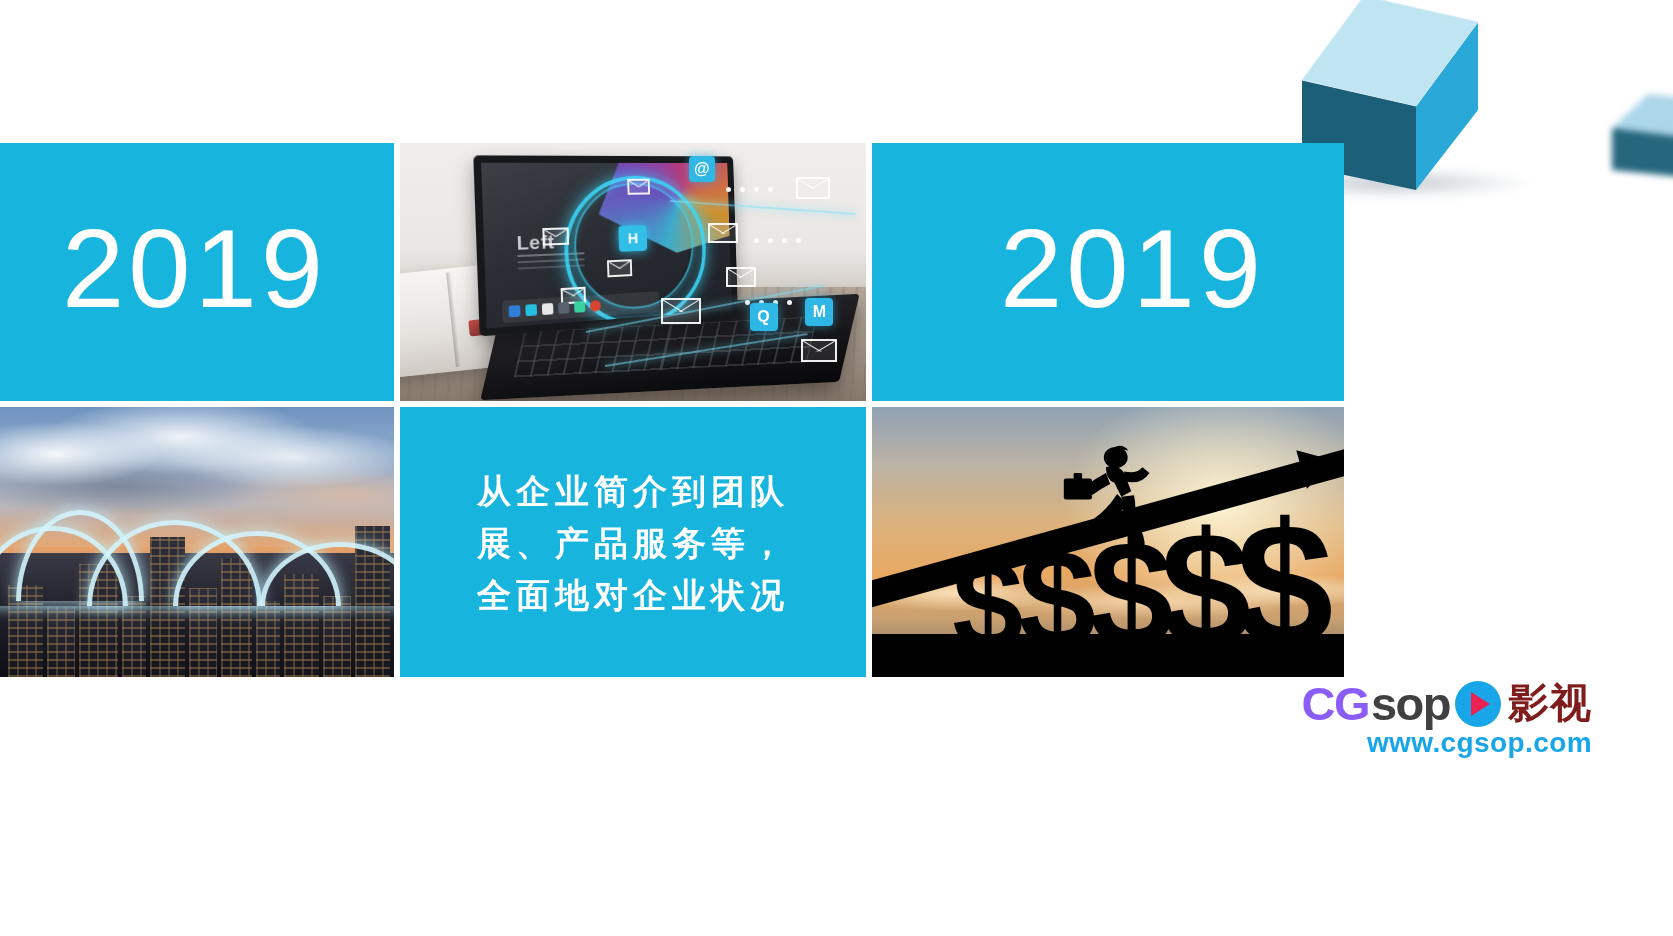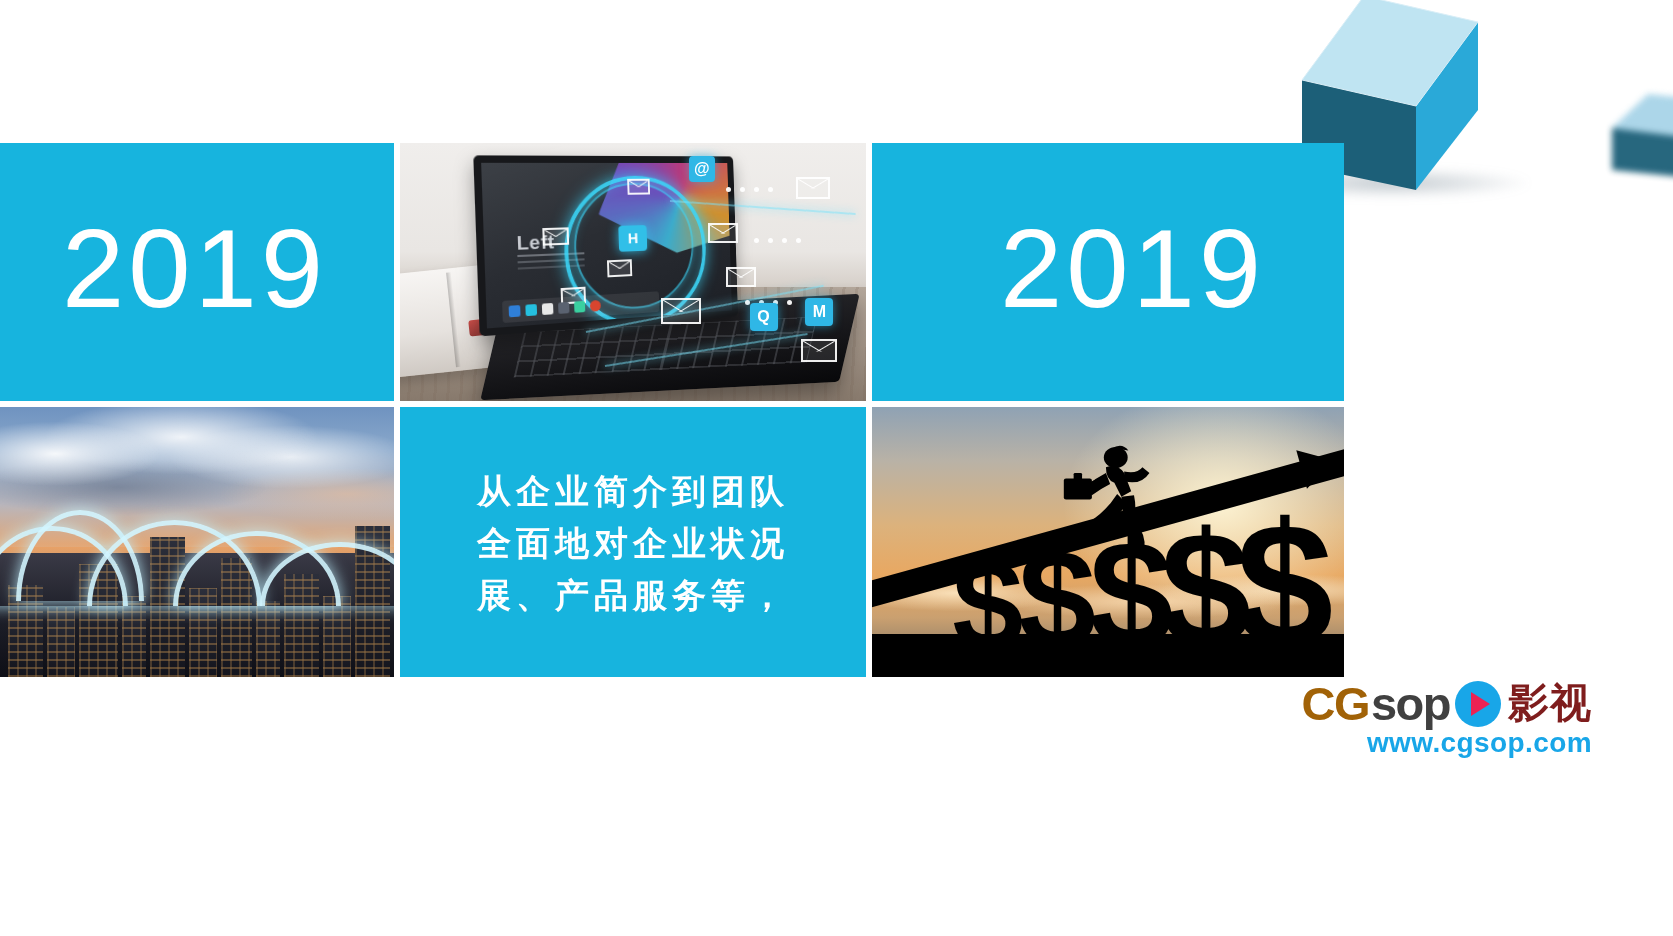--- a/index.html
+++ b/index.html
@@ -149,21 +149,21 @@
     background:#000;transform:rotate(-15.5deg);transform-origin:left center;}
   .arrow-head{position:absolute;right:2%;top:14%;width:0;height:0;
     border-left:34px solid #000;border-top:20px solid transparent;border-bottom:20px solid transparent;
     transform:rotate(-15.5deg);}
   .dollar{position:absolute;bottom:8%;color:#000;font-weight:700;line-height:.8;}
   .runner{position:absolute;color:#000;}
 
   
   #brand{position:absolute;left:1232px;top:680px;width:360px;}
   .brand-row{display:flex;align-items:center;justify-content:flex-end;gap:2px;}
-  .b-cg{color:#a16207;font-size:47px;font-weight:700;letter-spacing:-1.5px;line-height:1;}
+  .b-cg{color:#8b5cf6;font-size:47px;font-weight:700;letter-spacing:-1.5px;line-height:1;}
   .b-sop{color:#404040;font-size:47px;font-weight:700;letter-spacing:-1.5px;line-height:1;}
   .b-play{width:46px;height:46px;border-radius:50%;background:#18a6e8;
     display:inline-flex;align-items:center;justify-content:center;margin:0 5px 0 3px;}
   .b-play i{display:block;width:0;height:0;margin-left:5px;
     border-left:19px solid #ec2253;border-top:12px solid transparent;border-bottom:12px solid transparent;}
   .b-cn{color:#7f1d1d;font-size:41px;font-weight:700;letter-spacing:1px;line-height:1;}
   .b-url{text-align:right;color:#18a6e8;font-size:28px;font-weight:700;
     letter-spacing:.4px;}
 </style>
 </head>
@@ -288,22 +288,22 @@
       <div class="arc" style="left:4%;top:38%;width:30%;height:32%;"></div>
       <div class="arc" style="left:22%;top:42%;width:42%;height:30%;"></div>
       <div class="arc" style="left:44%;top:46%;width:40%;height:26%;"></div>
       <div class="arc" style="left:66%;top:50%;width:38%;height:22%;"></div>
     </div>
   </div>
 
   <div class="cell cell-bm flat-blue">
     <div class="copy">
       <span class="ln">从企业简介到团队</span>
+      <span class="ln">展、产品服务等，</span>
       <span class="ln">全面地对企业状况</span>
-      <span class="ln">展、产品服务等，</span>
     </div>
   </div>
 
   <div class="cell cell-br">
     <div class="photo">
       <div class="succ-sky"></div>
       <div class="succ-cloudbank"></div>
       <div class="succ-dark"></div>
 
       <div class="dollar" style="left:17%;font-size:128px;">$</div>

